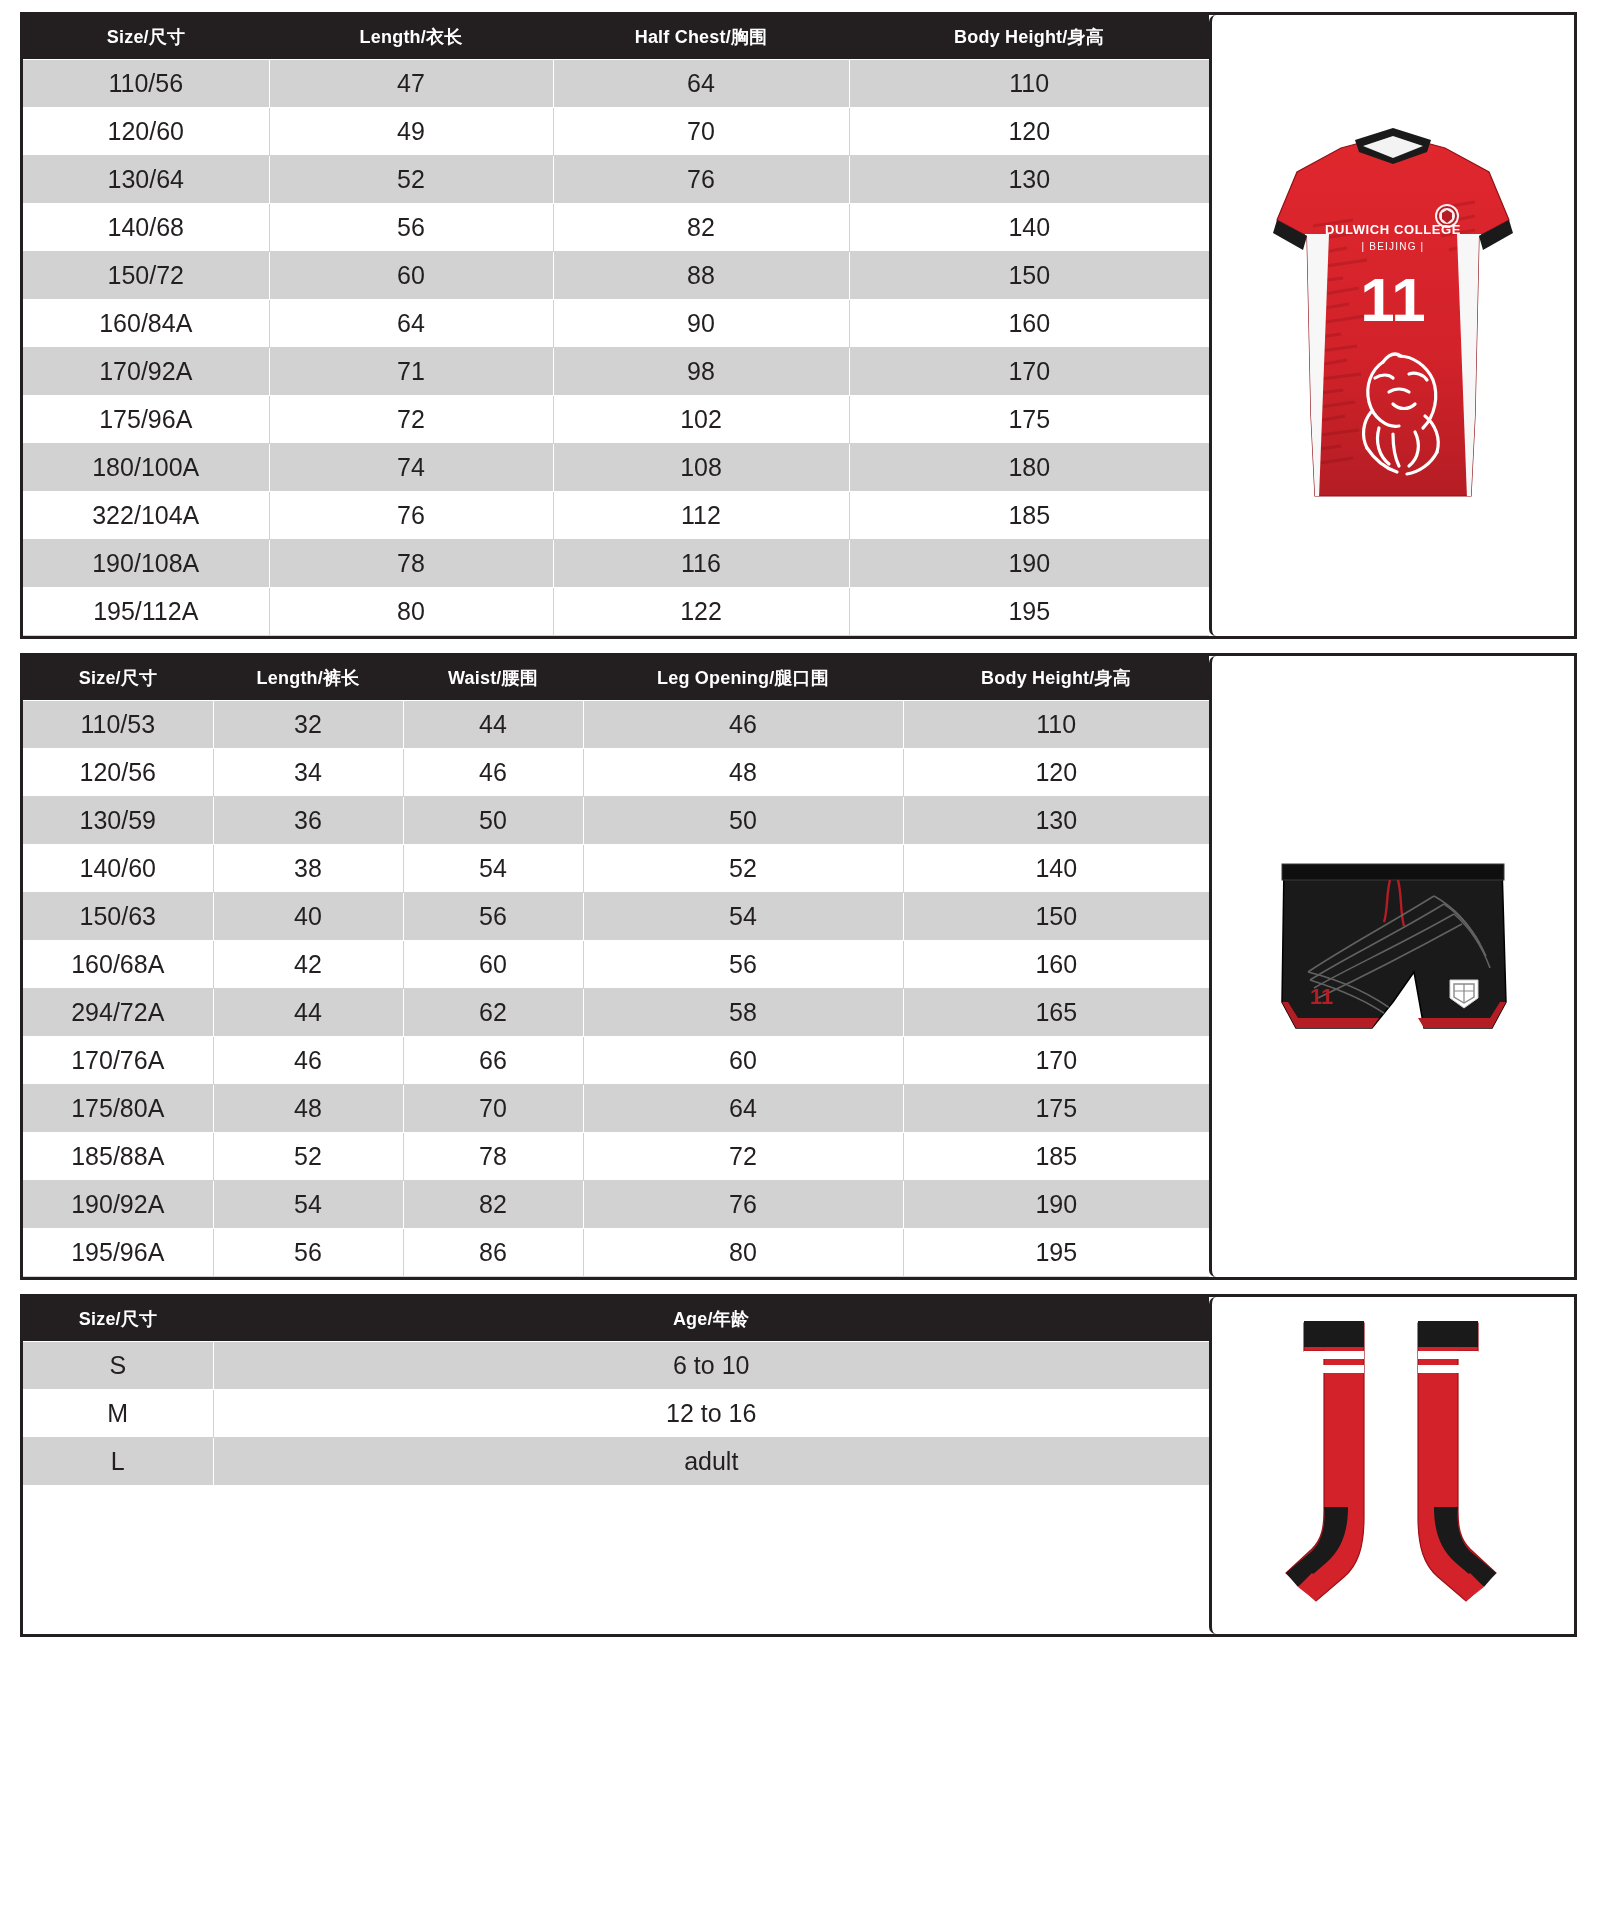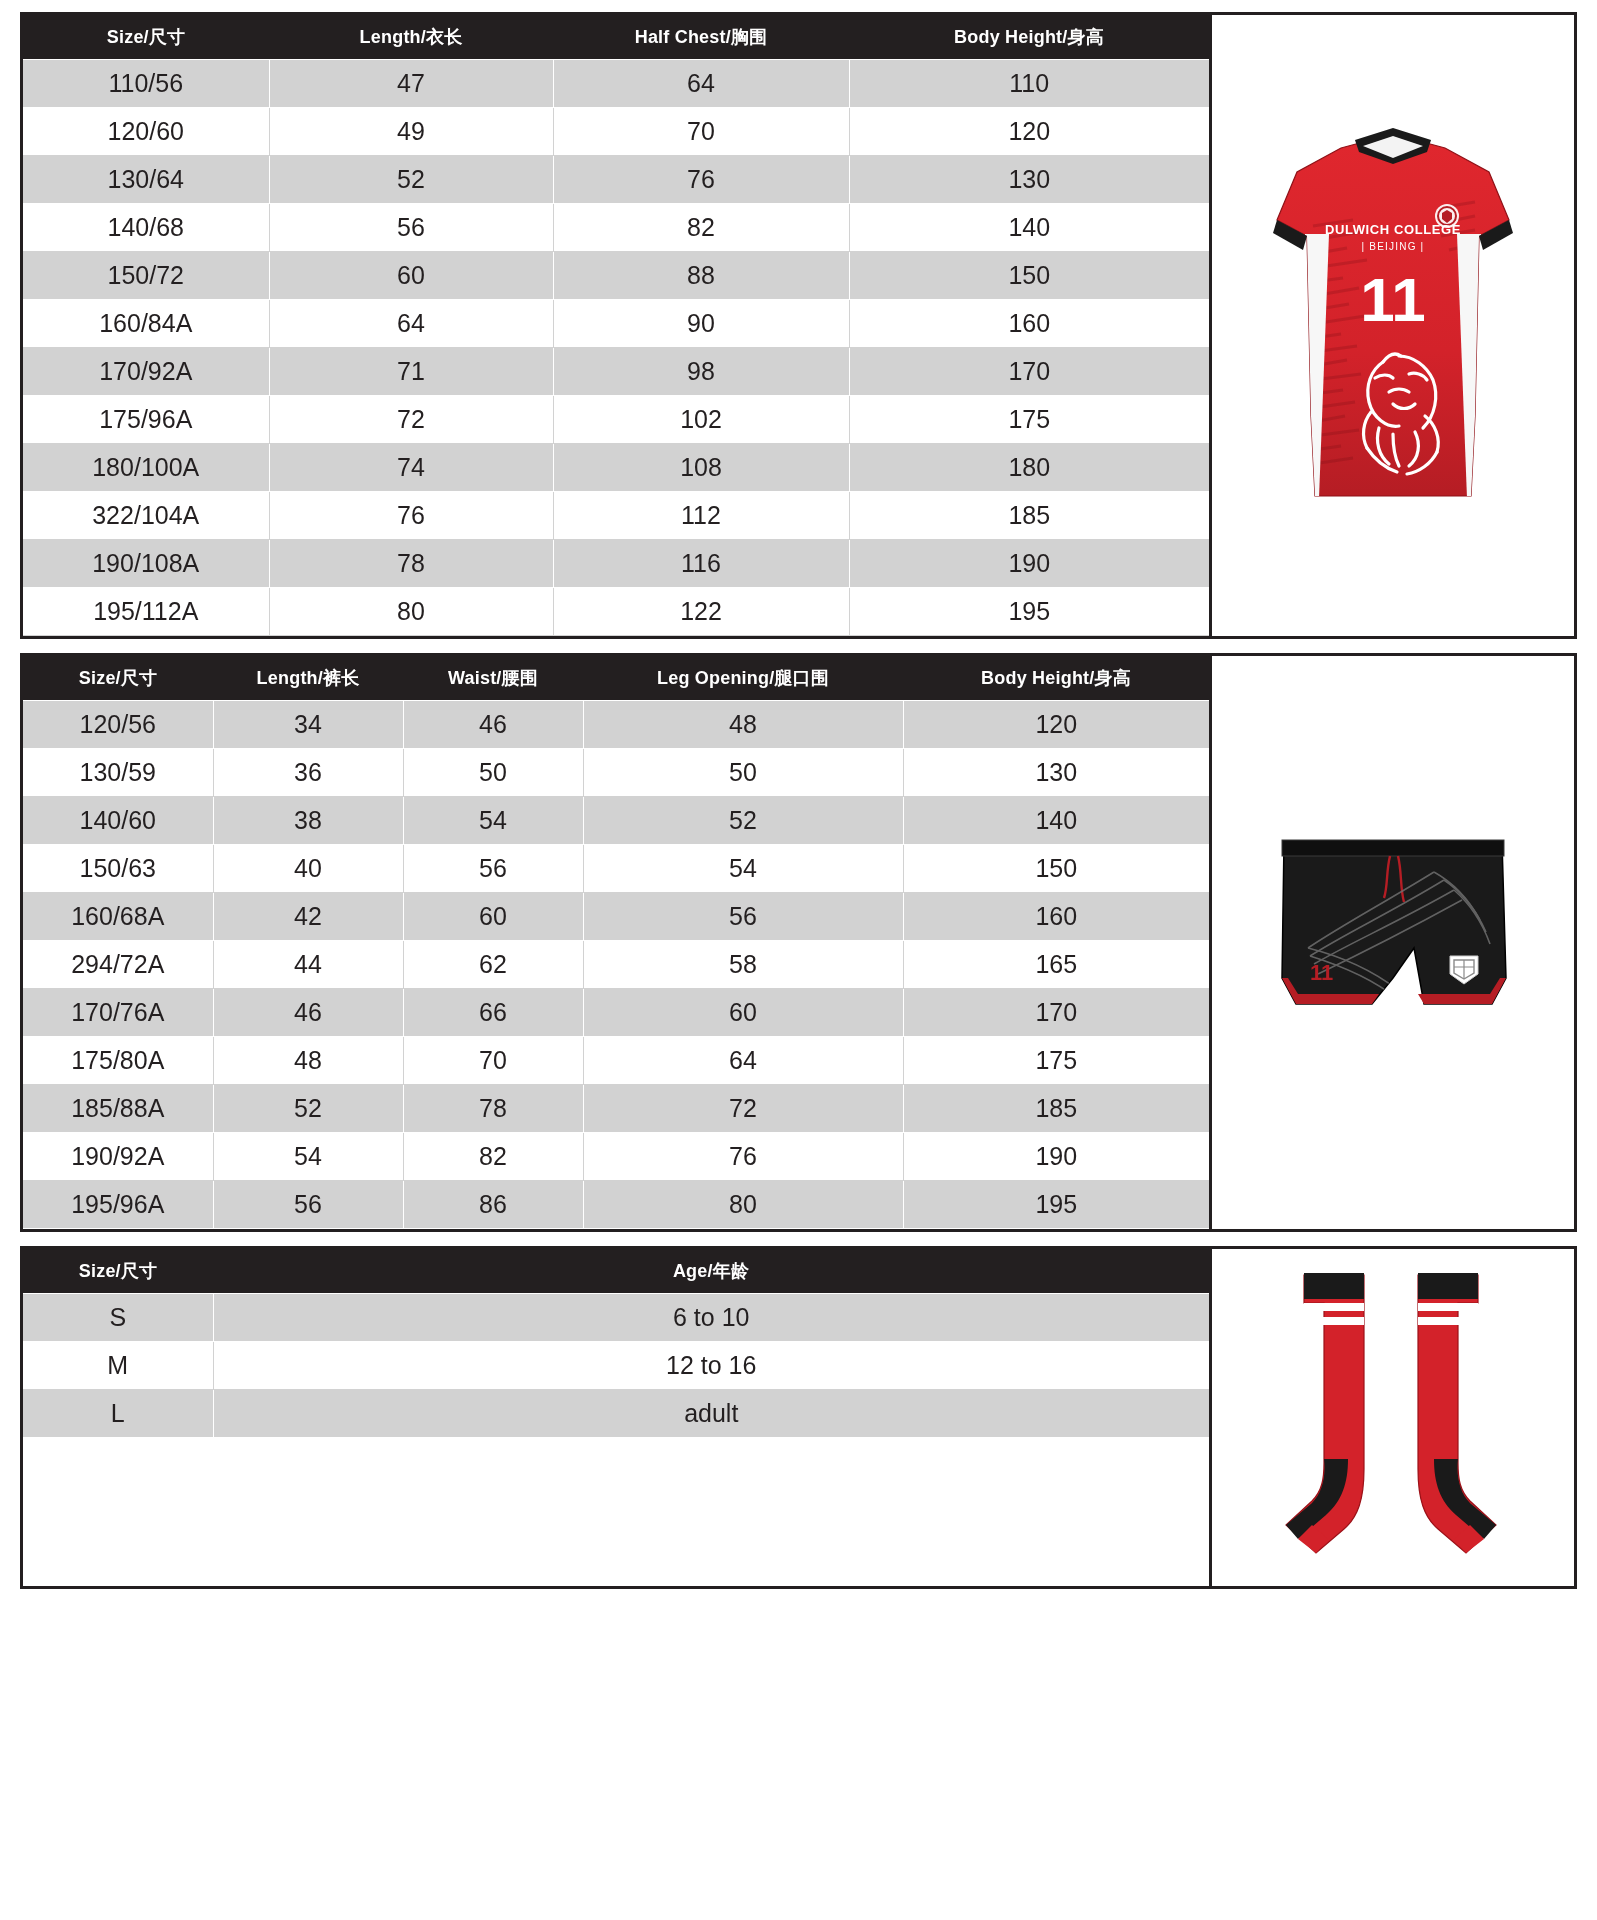--- a/index.html
+++ b/index.html
@@ -36,20 +36,21 @@
     box-sizing: border-box;
   }
   .img-wrap {
     flex: 1 1 auto;
     border-left: 3px solid #231f20;
     display: flex;
     align-items: center;
     justify-content: center;
     box-sizing: border-box;
     position: relative;
+    border-radius: 7px;
   }
 
   table.size {
     border-collapse: collapse;
     width: 100%;
     table-layout: fixed;
   }
   table.size th {
     background: #231f20;
     color: #ffffff;
@@ -310,20 +311,27 @@
           <tr>
             <th>Size/尺寸</th>
             <th>Length/裤长</th>
             <th>Waist/腰围</th>
             <th>Leg Opening/腿口围</th>
             <th>Body Height/身高</th>
           </tr>
         </thead>
         <tbody>
           <tr>
+            <td>110/53</td>
+            <td>32</td>
+            <td>44</td>
+            <td>46</td>
+            <td>110</td>
+          </tr>
+          <tr>
             <td>120/56</td>
             <td>34</td>
             <td>46</td>
             <td>48</td>
             <td>120</td>
           </tr>
           <tr>
             <td>130/59</td>
             <td>36</td>
             <td>50</td>

